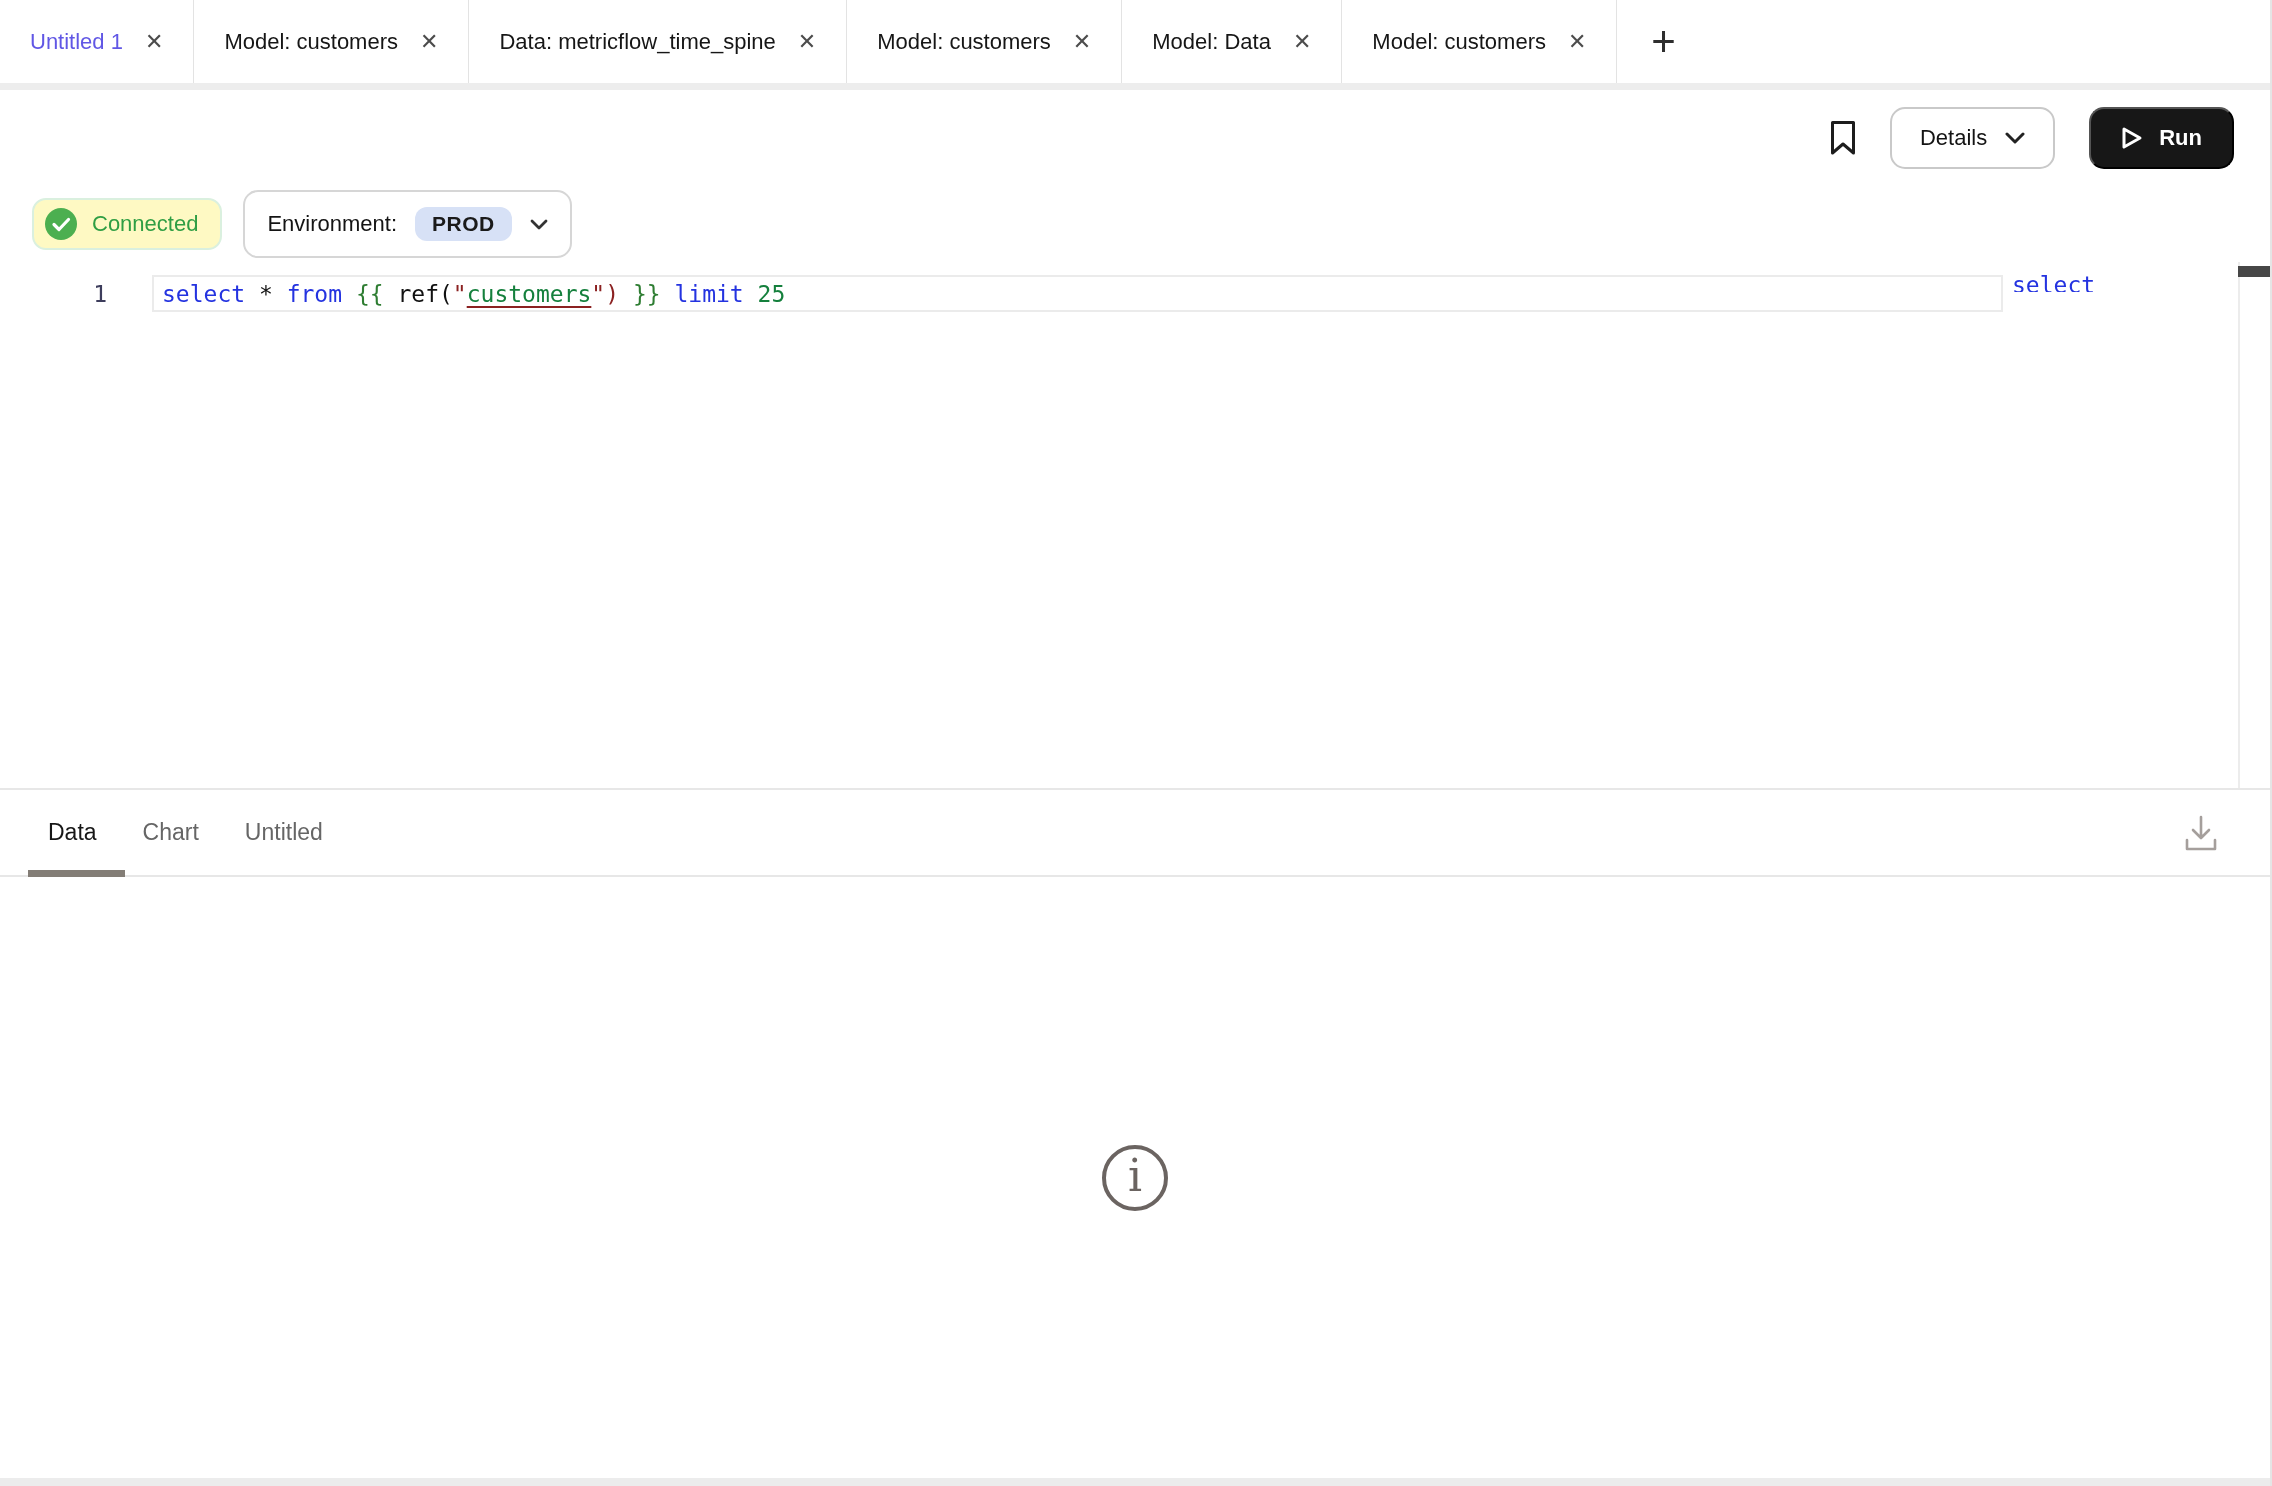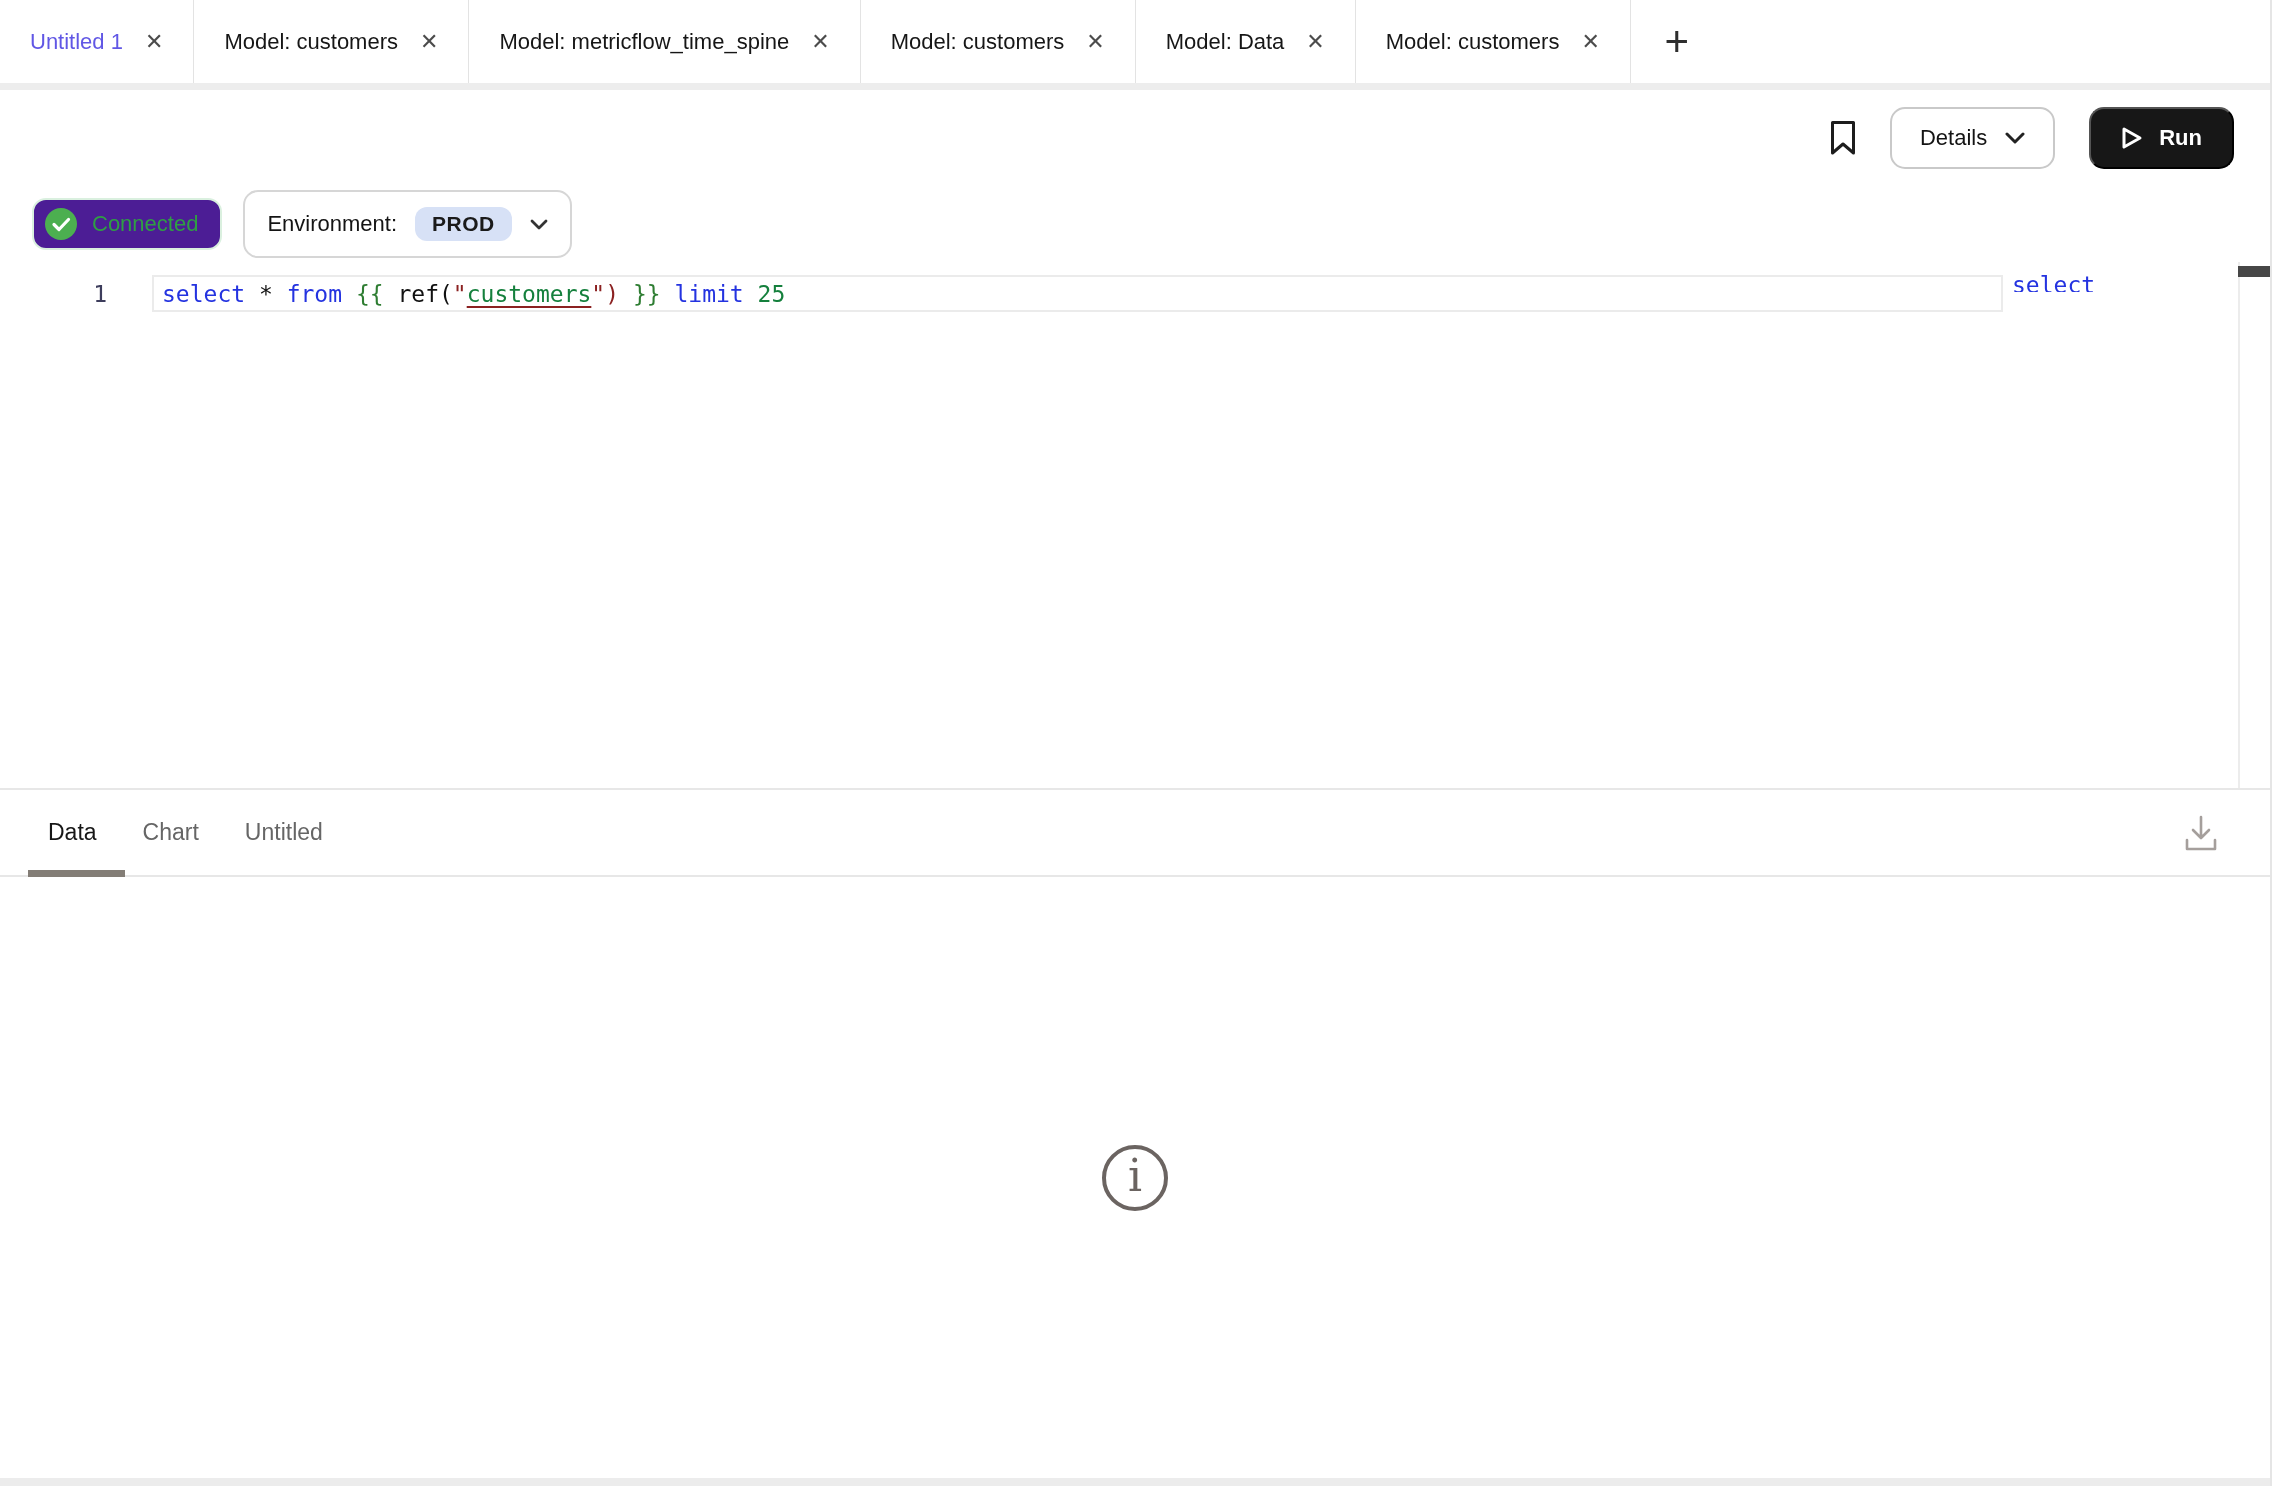--- a/index.html
+++ b/index.html
@@ -58,21 +58,21 @@
 
   
   .statusrow {
     position:absolute; top:186px; left:0; right:0; height:76px;
     display:flex; align-items:center; gap:21px; padding-left:32px;
     background:#fff;
   }
   .badge-connected {
     display:flex; align-items:center; gap:14px;
     height:52px; padding:0 22px 0 10px;
-    background:#4c1d95; border:2px solid #daf0df; border-radius:14px;
+    background:#fef9c3; border:2px solid #daf0df; border-radius:14px;
     color:#2f9e44; font-size:22px; font-weight:500;
   }
   .env-select {
     display:flex; align-items:center; gap:18px;
     height:68px; padding:0 22px;
     border:2px solid #d6d6d6; border-radius:15px;
     background:#fff; font-size:22px; color:#141414; cursor:pointer;
   }
   .env-pill {
     background:#d7e1f6; border-radius:12px;
@@ -175,21 +175,21 @@
 <div class="tabbar">
   <div class="tab highlighted">
     <span class="tab-label">Untitled 1</span>
     <span class="tab-close">✕</span>
   </div>
   <div class="tab">
     <span class="tab-label">Model: customers</span>
     <span class="tab-close">✕</span>
   </div>
   <div class="tab">
-    <span class="tab-label">Model: metricflow_time_spine</span>
+    <span class="tab-label">Data: metricflow_time_spine</span>
     <span class="tab-close">✕</span>
   </div>
   <div class="tab">
     <span class="tab-label">Model: customers</span>
     <span class="tab-close">✕</span>
   </div>
   <div class="tab">
     <span class="tab-label">Model: Data</span>
     <span class="tab-close">✕</span>
   </div>

